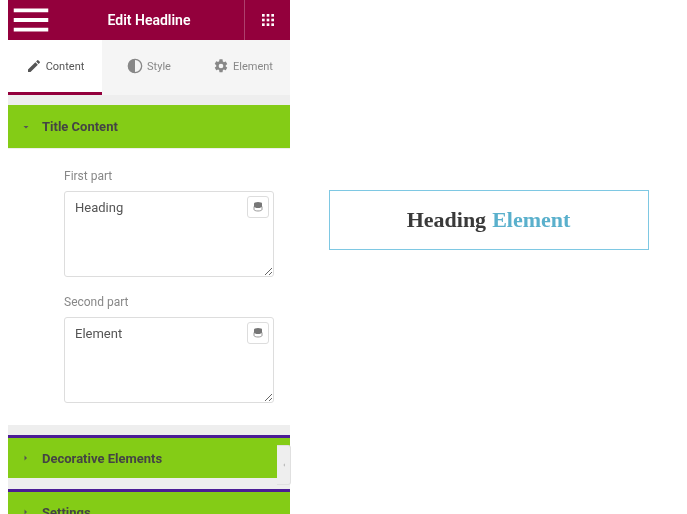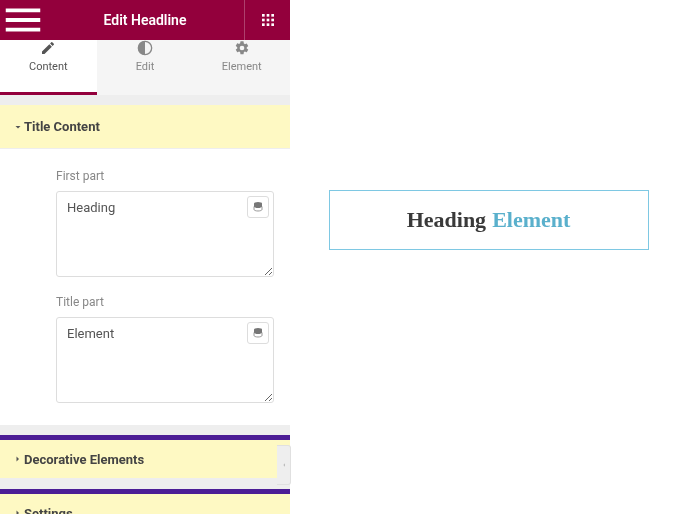--- a/index.html
+++ b/index.html
@@ -1,31 +1,31 @@
 <!DOCTYPE html>
 <html><head>
 <meta charset="utf-8">
 <style>
 * { box-sizing: border-box; margin: 0; padding: 0; }
 body { font-family: -apple-system, BlinkMacSystemFont, "Segoe UI", Roboto, Arial, sans-serif; background: #fff; width: 687px; height: 514px; overflow: hidden; display:flex; }
-.sidebar { width: 290px; height: 514px; background:#fff; display:flex; flex-direction:column; position:relative; }
+.sidebar { width: 290px; height: 514px; background:#fff; display:flex; flex-direction:column; position:relative;padding-left:8px; }
 .drag-handle { position:absolute; right:-1px; top:445px; width:14px; height:40px; background:#eee; border:1px solid #e0e0e0; border-left:none; border-radius:0 3px 3px 0; display:flex; align-items:center; justify-content:center; }
 .drag-handle svg { width:8px; height:10px; fill:#bbb;}
 .topbar { height:40px; background:#93003c; display:flex; align-items:center; justify-content:space-between; color:#fff; }
 .topbar .hamburger, .topbar .grid-btn { width:46px; height:40px; display:flex; align-items:center; justify-content:center; cursor:pointer; }
 .topbar .grid-btn { border-left:1px solid rgba(255,255,255,.25); }
 .topbar .title { flex:1; text-align:center; font-size:14px; font-weight:600; }
 .tabs { display:flex; background:#fff; border-bottom:0; height:55px; }
-.tab { flex:1; display:flex; flex-direction:column; align-items:center; justify-content:flex-start; font-size:11px; color:#888; background:#f5f5f5; cursor:pointer; gap:4px; border-bottom:3px solid transparent;}
+.tab { flex:1; display:flex; flex-direction:row; align-items:center; justify-content:center; font-size:11px; color:#888; background:#f5f5f5; cursor:pointer; gap:4px; border-bottom:3px solid transparent;}
 .tab.active { background:#fff; color:#555; border-bottom:3px solid #93003c; }
 .tab svg { width:16px; height:16px; fill:currentColor; }
 .panel-wrap{ flex:1; overflow:hidden; }
 .spacer-bar { height:10px; background:#eee; }
-.section-hdr { height:44px; display:flex; align-items:center; padding:0 12px; background:#fef9c3; cursor:pointer; border-bottom:1px solid #eee;}
-.section-hdr.closed{ border-top:5px solid #4c1d95;}
+.section-hdr { height:44px; display:flex; align-items:center; padding:0 12px; background:#84cc16; cursor:pointer; gap:10px; border-bottom:1px solid #eee;}
+.section-hdr.closed{ border-top:3px solid #4c1d95;}
 .section-hdr .caret { width:12px; height:12px; fill:#555; }
 .section-hdr .label { font-size:13px; font-weight:700; color:#444; }
 .section-body { padding:14px 16px 18px;margin-left:40px; }
 .field-label { font-size:12px; color:#888; margin:6px 0 8px; }
 .ta-wrap { position:relative; }
 .ta { width:100%; height:86px; border:1px solid #ddd; border-radius:3px; padding:8px 10px; font-size:13px; color:#555; resize:both; outline:none; font-family:inherit; }
 .ta-dyn { position:absolute; top:5px; right:5px; width:22px; height:22px; border:1px solid #ddd; background:#fff; border-radius:3px; display:flex; align-items:center; justify-content:center; cursor:pointer; }
 .ta-dyn svg{ width:12px; height:12px; fill:#777;}
 .preview { flex:1; height:514px; background:#fff; display:flex; align-items:flex-start; justify-content:center; padding-top:190px; }
 .preview-box { width:320px; height:60px; border:1px solid #7ec8e3; display:flex; align-items:center; justify-content:center; gap:6px; }
@@ -63,21 +63,21 @@
       <svg viewBox="0 0 24 24">
           <path d="M3 17.25V21h3.75L17.81 9.94l-3.75-3.75L3 17.25zM20.71 7.04a1 1 0 0 0 0-1.41l-2.34-2.34a1 1 0 0 0-1.41 0l-1.83 1.83 3.75 3.75 1.83-1.83z"></path>
         </svg>
       <span>Content</span>
     </div>
     <div class="tab">
       <svg viewBox="0 0 24 24">
           <path d="M12 2a10 10 0 1 0 0 20V2z"></path>
           <circle cx="12" cy="12" r="10" fill="none" stroke="currentColor" stroke-width="2"></circle>
         </svg>
-      <span>Edit</span>
+      <span>Style</span>
     </div>
     <div class="tab">
       <svg viewBox="0 0 24 24">
           <path d="M19.14 12.94a7.14 7.14 0 0 0 .05-.94 7.14 7.14 0 0 0-.05-.94l2.03-1.58a.5.5 0 0 0 .12-.64l-1.92-3.32a.5.5 0 0 0-.61-.22l-2.39.96a7.03 7.03 0 0 0-1.62-.94l-.36-2.54A.5.5 0 0 0 13.9 2h-3.8a.5.5 0 0 0-.49.42l-.36 2.54c-.58.24-1.12.55-1.62.94l-2.39-.96a.5.5 0 0 0-.61.22L2.71 8.48a.5.5 0 0 0 .12.64l2.03 1.58c-.03.31-.05.63-.05.94s.02.63.05.94L2.83 14.16a.5.5 0 0 0-.12.64l1.92 3.32c.14.24.43.34.61.22l2.39-.96c.5.39 1.04.7 1.62.94l.36 2.54c.4.24.25.42.49.42h3.8c.24 0 .45-.18.49-.42l.36-2.54c.58-.24 1.12-.55 1.62-.94l2.39.96c.18.12.47.02.61-.22l1.92-3.32a.5.5 0 0 0-.12-.64l-2.03-1.58zM12 15.5A3.5 3.5 0 1 1 12 8.5a3.5 3.5 0 0 1 0 7z"></path>
         </svg>
       <span>Element</span>
     </div>
   </div>
 
   <div class="panel-wrap">
@@ -93,21 +93,21 @@
       <div class="ta-wrap">
         <textarea class="ta" style="">Heading</textarea>
         <div class="ta-dyn">
           <svg viewBox="0 0 24 24">
               <ellipse cx="12" cy="5" rx="8" ry="3"></ellipse>
               <path d="M4 5v6c0 1.66 3.58 3 8 3s8-1.34 8-3V5"></path>
               <path d="M4 11v6c0 1.66 3.58 3 8 3s8-1.34 8-3v-6" fill="none" stroke="#777" stroke-width="1.5"></path>
             </svg>
         </div>
       </div>
-      <div class="field-label" style="margin-top:14px;">Title part</div>
+      <div class="field-label" style="margin-top:14px;">Second part</div>
       <div class="ta-wrap">
         <textarea class="ta" style="">Element</textarea>
         <div class="ta-dyn">
           <svg viewBox="0 0 24 24">
               <ellipse cx="12" cy="5" rx="8" ry="3"></ellipse>
               <path d="M4 5v6c0 1.66 3.58 3 8 3s8-1.34 8-3V5"></path>
               <path d="M4 11v6c0 1.66 3.58 3 8 3s8-1.34 8-3v-6" fill="none" stroke="#777" stroke-width="1.5"></path>
             </svg>
         </div>
       </div>

